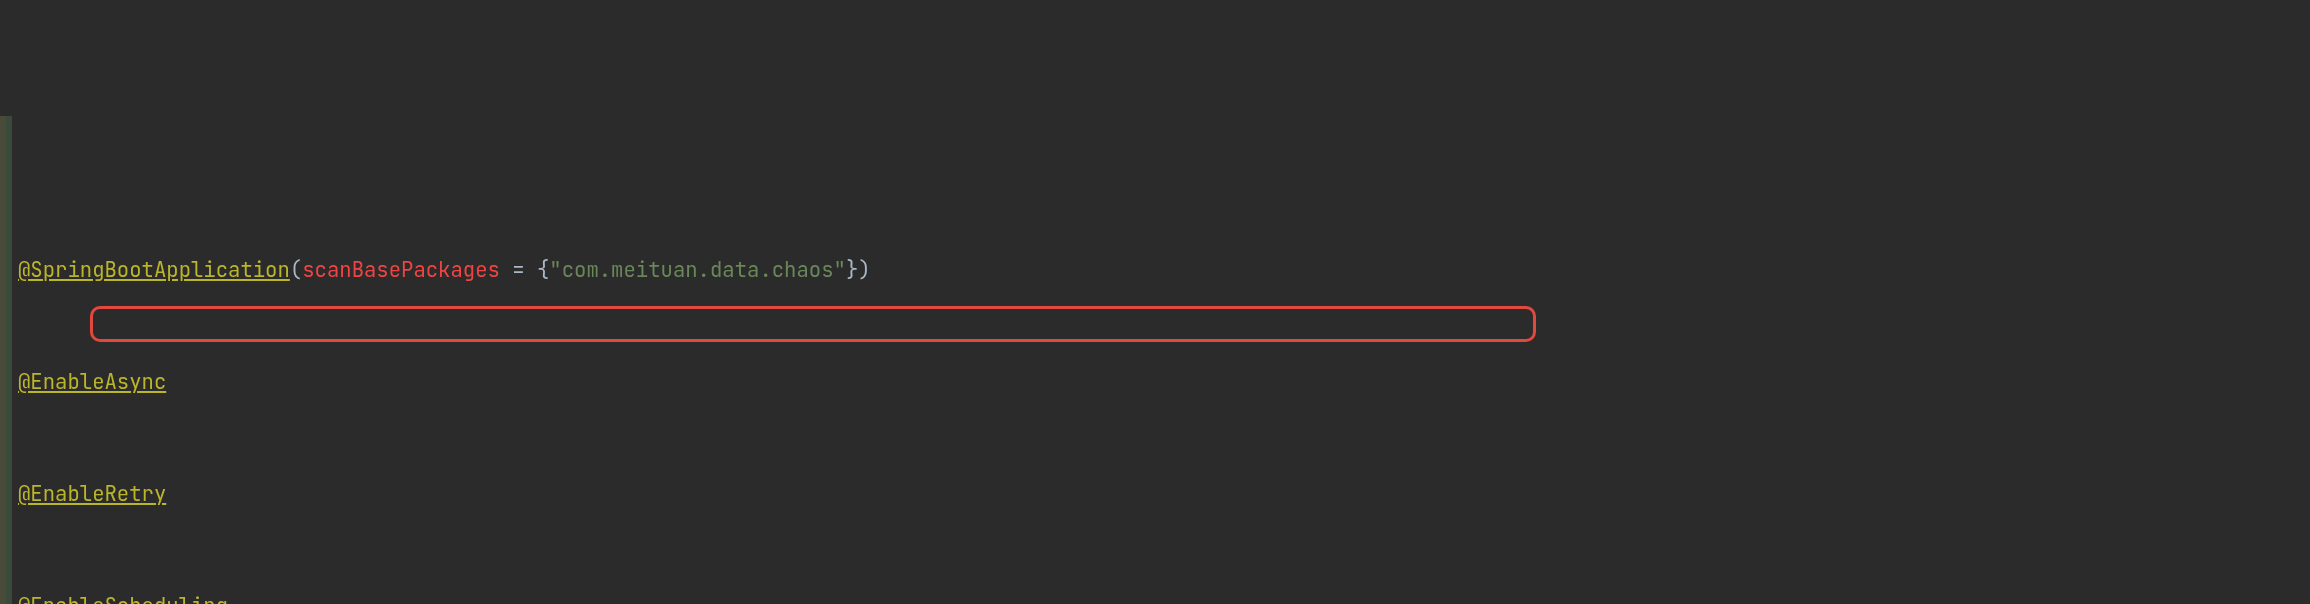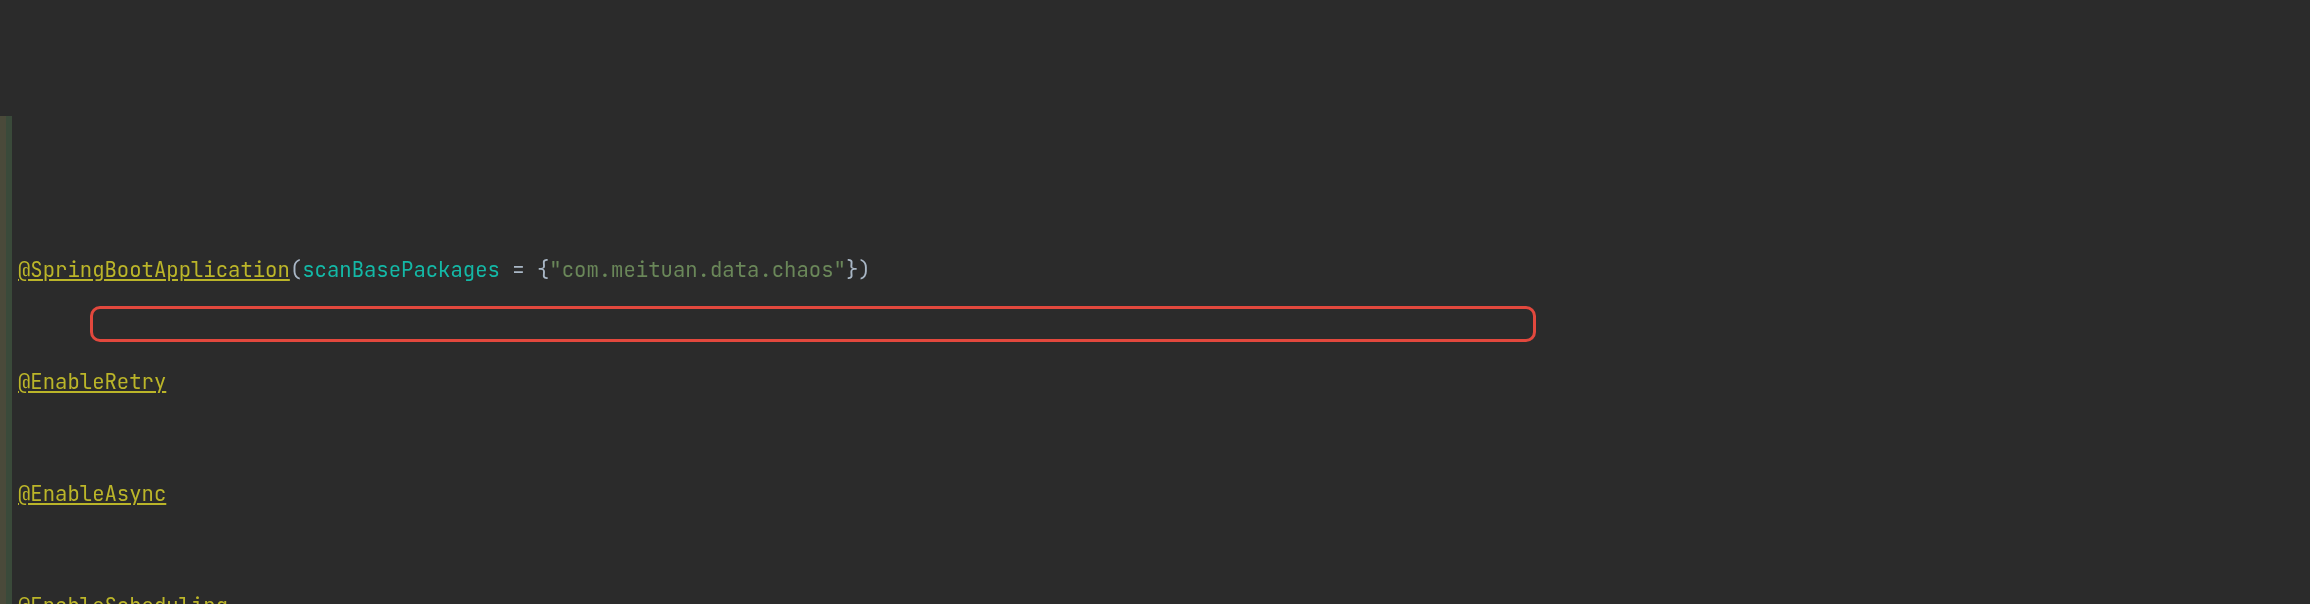--- a/index.html
+++ b/index.html
@@ -38,40 +38,40 @@
     width: 6px;
     background: #3a4a3a;
   }
   .highlight-box {
     position: absolute;
     border: 3px solid #e2483d;
     border-radius: 10px;
     pointer-events: none;
   }
   .anno { color: #bbb529; text-decoration: underline; }
-  .id { color: #14b8a6; text-align: right; }
+  .id { color: #ef4444; text-align: right; }
   .str { color: #6a8759; }
   .plain { color: #a9b7c6; }
   .paren { color: #a9b7c6; }
   .brace { color: #a9b7c6; }
 </style>
 </head>
 <body>
 
 
 
 <div class="editor">
   <div class="gutter-bar"></div>
   <div class="gutter-bar-inner"></div>
 
   <div class="line"><span class="anno">@SpringBootApplication</span><span class="paren">(</span><span class="id">scanBasePackages </span><span class="plain">= </span><span class="brace">{</span><span class="str">"com.meituan.data.chaos"</span><span class="brace">}</span><span class="paren">)</span></div>
 
+  <div class="line"><span class="anno">@EnableAsync</span></div>
+
   <div class="line"><span class="anno">@EnableRetry</span></div>
-
-  <div class="line"><span class="anno">@EnableAsync</span></div>
 
   <div class="line"><span class="anno">@EnableScheduling</span></div>
 
   
 
   
 
   
 
   

